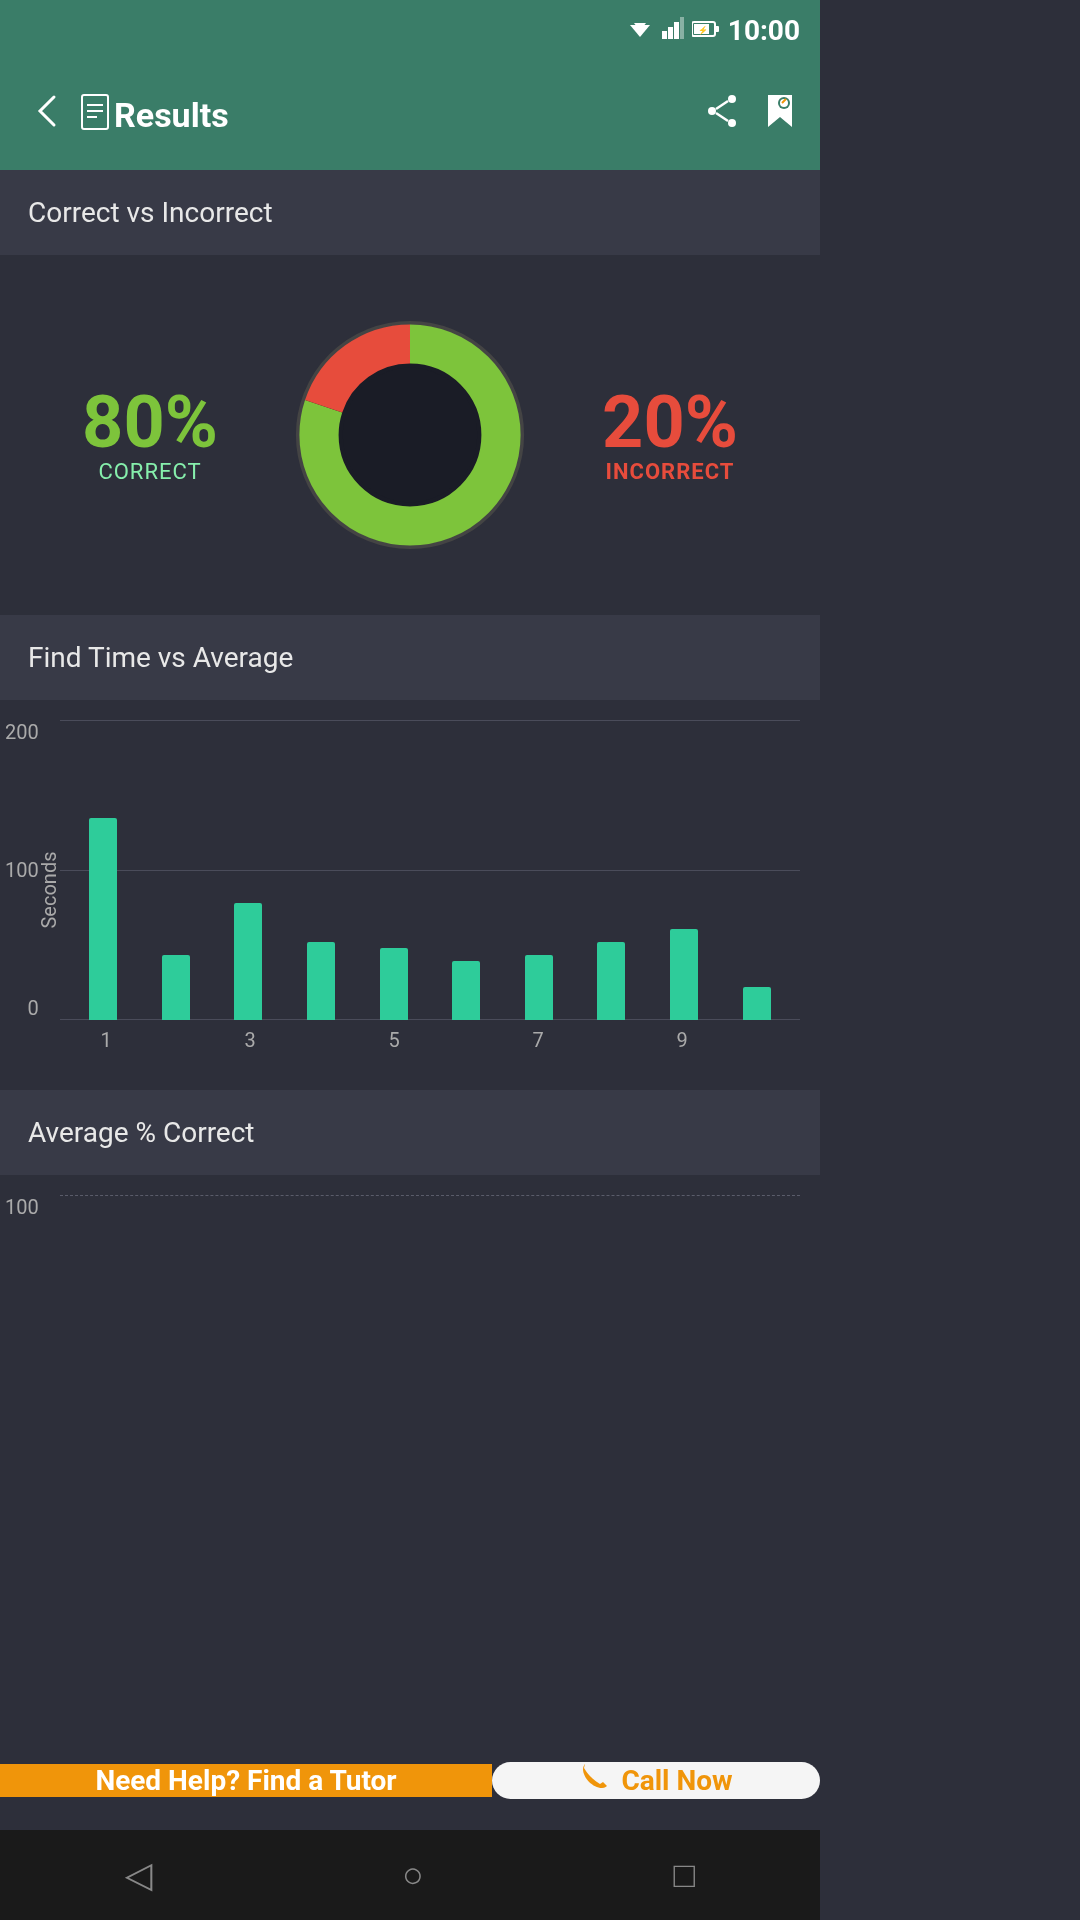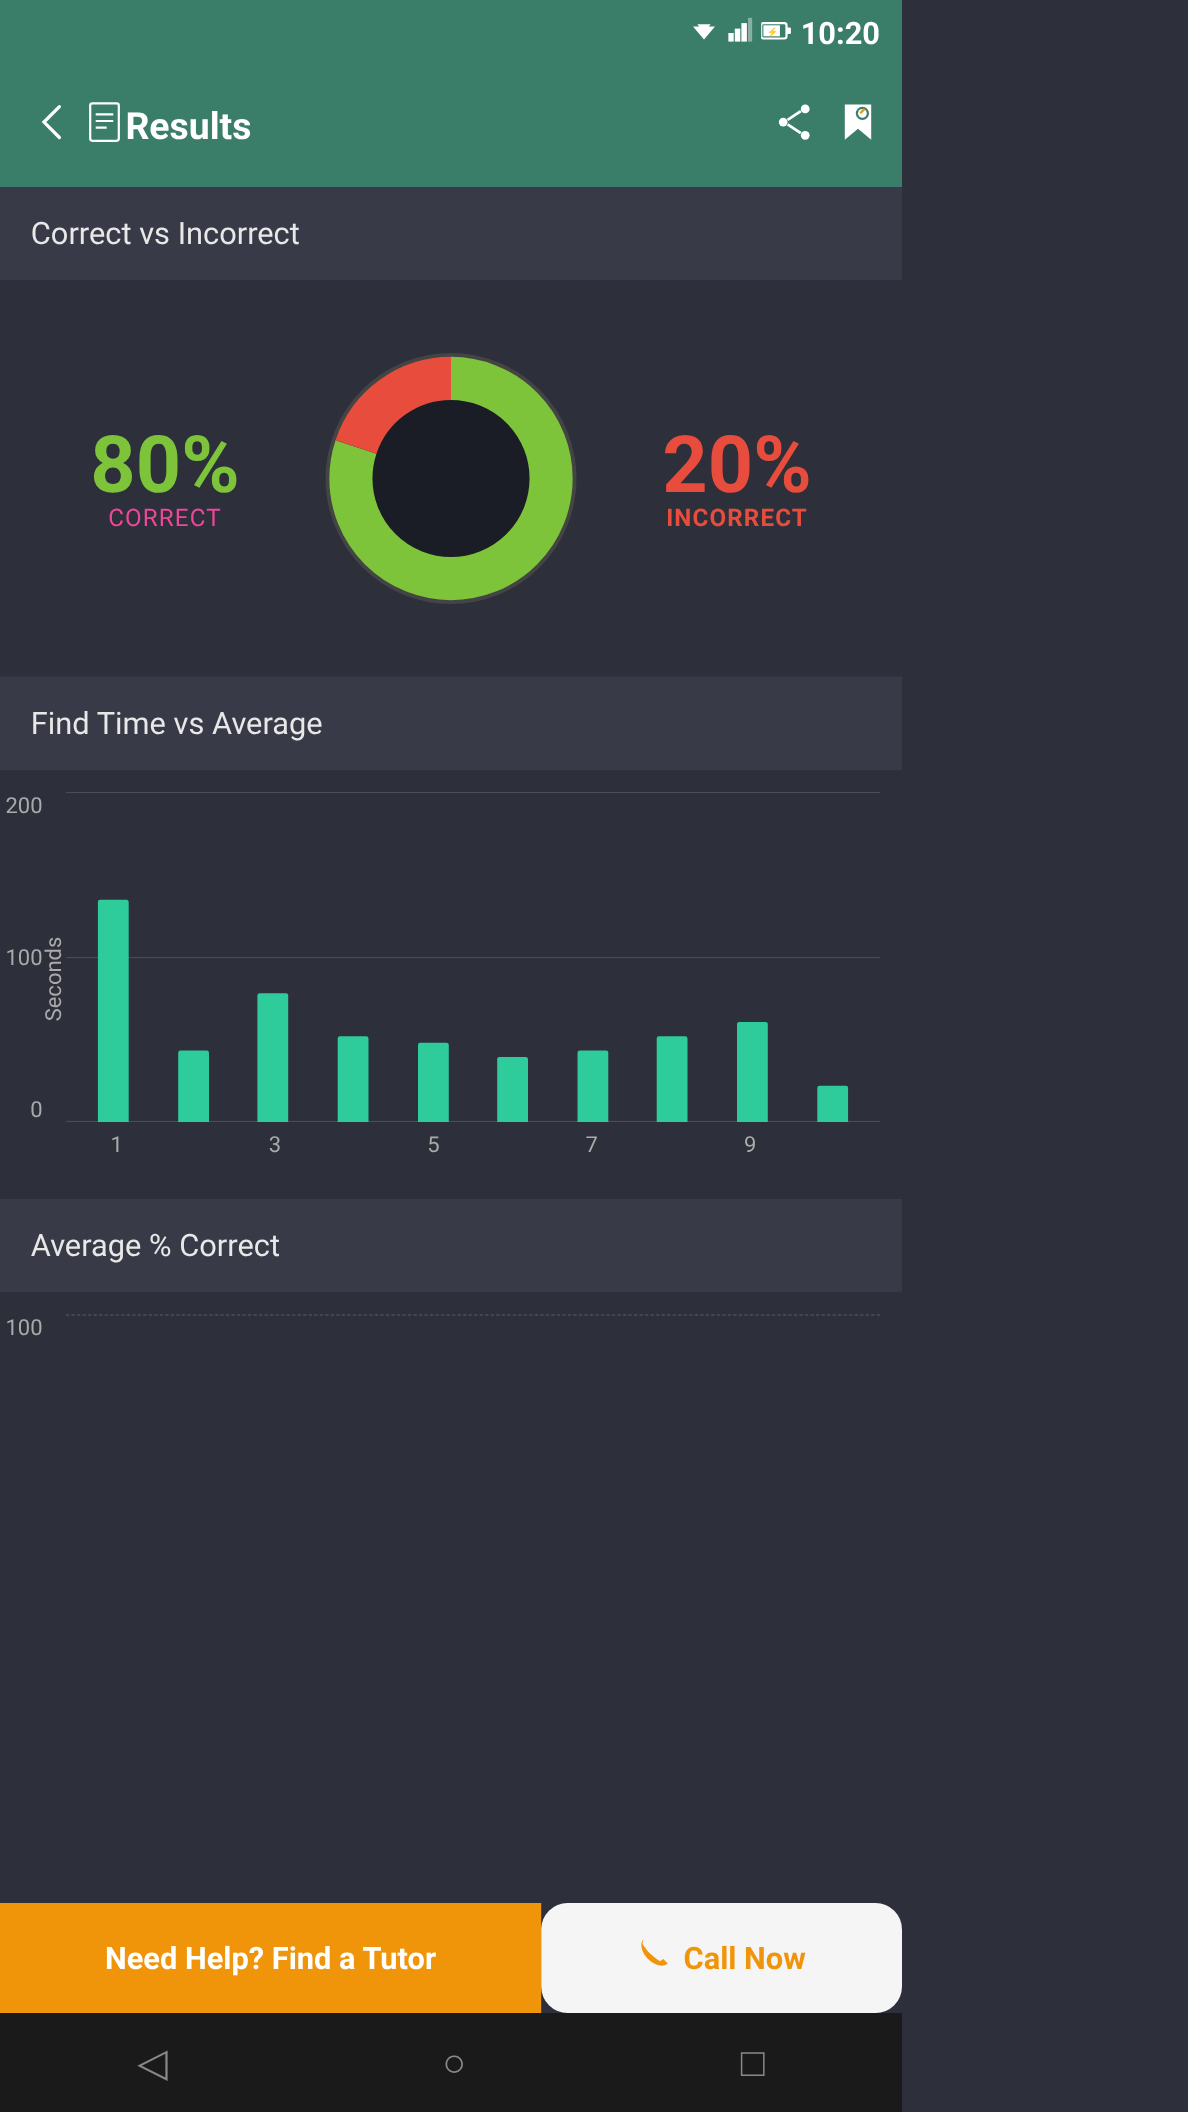--- a/index.html
+++ b/index.html
@@ -97,21 +97,21 @@
       min-width: 180px;
     }
     .stat-left .percent {
       font-size: 72px;
       font-weight: bold;
       color: #7dc43b;
       line-height: 1;
     }
     .stat-left .label {
       font-size: 22px;
-      color: #ec4899;
+      color: #86efac;
       letter-spacing: 1px;
     }
     .stat-right {
       text-align: center;
       min-width: 180px;
     }
     .stat-right .percent {
       font-size: 72px;
       font-weight: bold;
       color: #e74c3c;
@@ -253,20 +253,21 @@
     }
 
     
     .bottom-banner {
       position: fixed;
       bottom: 90px;
       left: 0;
       width: 820px;
       height: 100px;
       display: flex;
+      align-items: center;
     }
     .find-tutor-btn {
       background: #f0950a;
       flex: 3;
       display: flex;
       align-items: center;
       justify-content: center;
       cursor: pointer;
     }
     .find-tutor-btn span {
@@ -332,21 +333,21 @@
       </svg>
     </span>
     <span class="battery-icon">
       <svg width="28" height="18" viewBox="0 0 28 18" fill="white">
         <rect x="0" y="2" width="23" height="14" rx="2" stroke="white" stroke-width="2" fill="none"></rect>
         <rect x="23" y="6" width="4" height="6" rx="1" fill="white"></rect>
         <rect x="2" y="4" width="15" height="10" fill="white"></rect>
         <text x="6" y="13" font-size="8" fill="#3a7d68">⚡</text>
       </svg>
     </span>
-    <span class="time">10:20</span>
+    <span class="time">10:00</span>
   </div>
 </div>
 
 <div class="app-bar">
   <span class="back-btn">
     <svg width="36" height="36" viewBox="0 0 36 36" fill="white">
       <polyline points="24,4 10,18 24,32" stroke="white" stroke-width="3" fill="none" stroke-linecap="round"></polyline>
     </svg>
   </span>
   <span class="title-icon">

